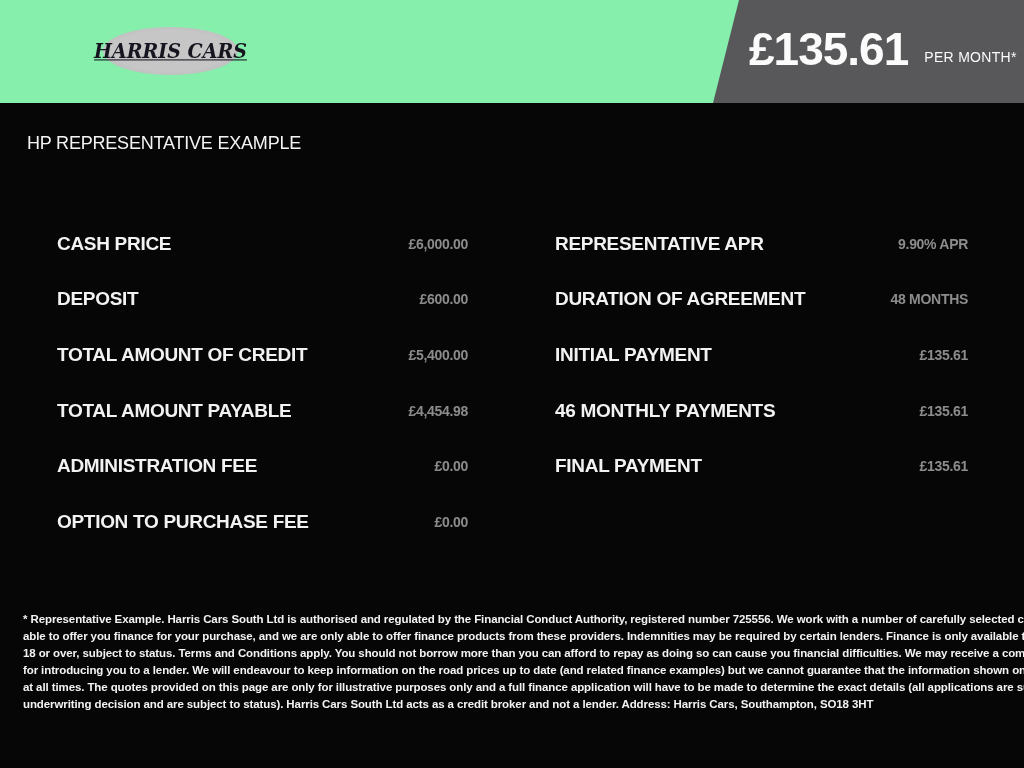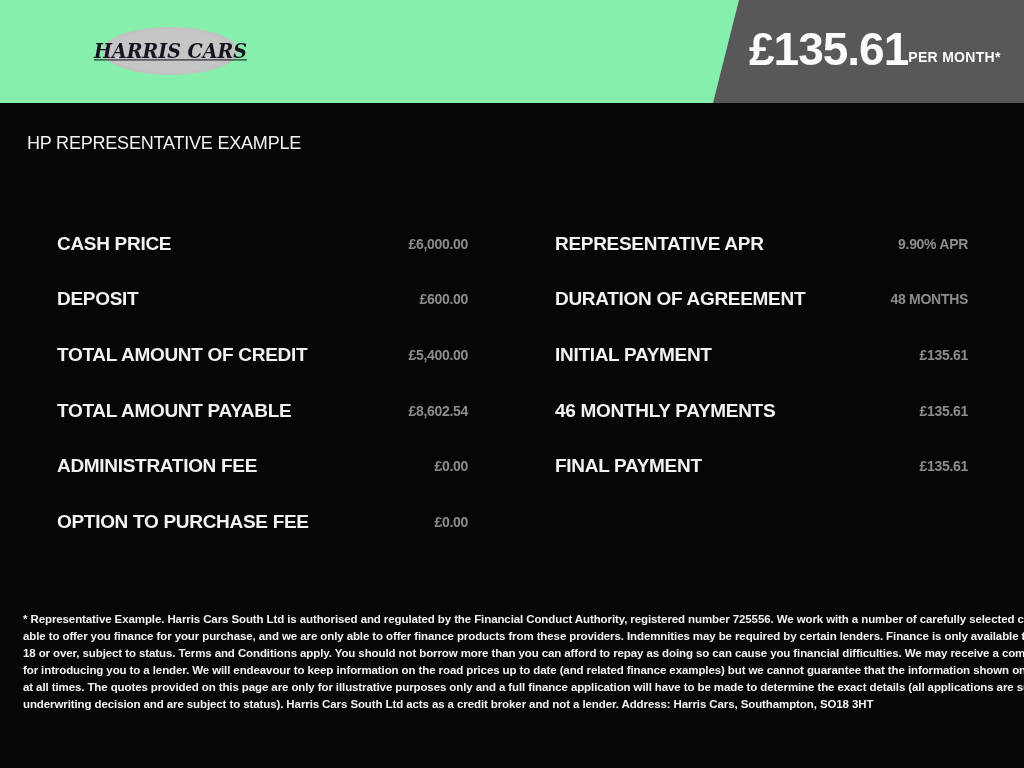--- a/index.html
+++ b/index.html
@@ -60,22 +60,23 @@
   }
   .price-big {
     font-size: 46px;
     font-weight: bold;
     color: #fbfbfb;
     letter-spacing: -1px;
     line-height: 1;
   }
   .price-suffix {
     font-size: 14px;
-    font-weight: bold;
+    font-weight: normal;
     color: #fbfbfb;
+    margin-left: 16px;
     position: relative;
     top: -3px;
     letter-spacing: 0.3px;
   }
 
   
   .page-heading {
     position: absolute;
     left: 27px;
     top: 133px;
@@ -159,21 +160,21 @@
     <div class="finance-row">
       <span class="finance-label">DEPOSIT</span>
       <span class="finance-value">£600.00</span>
     </div>
     <div class="finance-row">
       <span class="finance-label">TOTAL AMOUNT OF CREDIT</span>
       <span class="finance-value">£5,400.00</span>
     </div>
     <div class="finance-row">
       <span class="finance-label">TOTAL AMOUNT PAYABLE</span>
-      <span class="finance-value">£8,602.54</span>
+      <span class="finance-value">£4,454.98</span>
     </div>
     <div class="finance-row">
       <span class="finance-label">ADMINISTRATION FEE</span>
       <span class="finance-value">£0.00</span>
     </div>
     <div class="finance-row">
       <span class="finance-label">OPTION TO PURCHASE FEE</span>
       <span class="finance-value">£0.00</span>
     </div>
   </div>

